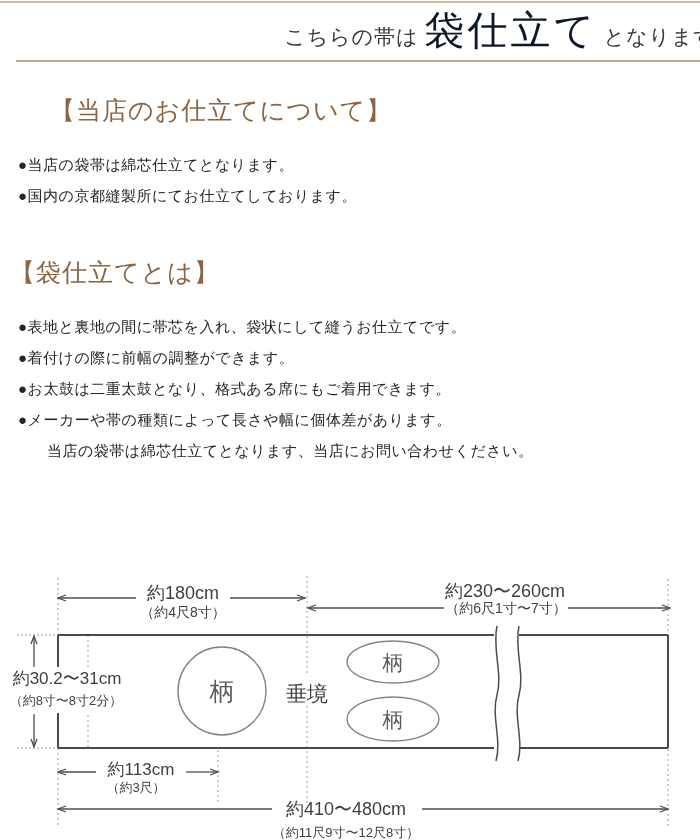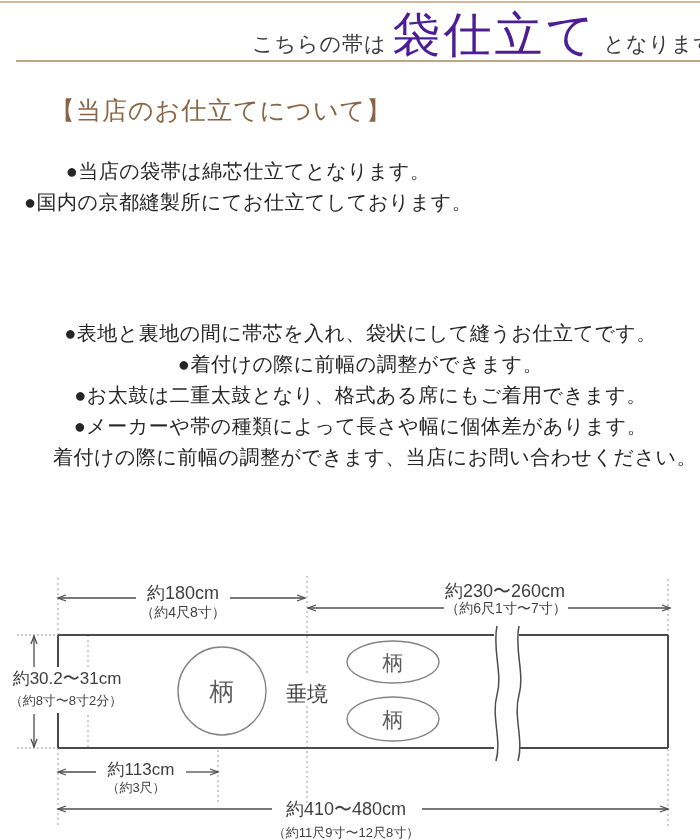--- a/index.html
+++ b/index.html
@@ -7,30 +7,30 @@
     position:relative;width:700px;height:840px;background:#fff;overflow:hidden;
     font-family:"Liberation Serif","DejaVu Serif",serif;color:#2b2b2b;
   }
   .top-rule{position:absolute;top:1px;left:0;width:700px;height:0;border-top:2px solid #cdb99e;}
   .header{
     position:absolute;top:3px;left:16px;width:700px;height:57px;
     display:flex;justify-content:flex-end;align-items:baseline;gap:6px;
     border-bottom:2px solid #bfa886;
   }
   .header .pre,.header .suf{font-size:21px;color:#3a3a3a;letter-spacing:1px;}
-  .header .hi{font-size:48px;color:#4c1d95;letter-spacing:3px;}
+  .header .hi{font-size:40px;color:#0f172a;letter-spacing:3px;}
   h2.sec{
     position:absolute;left:10px;margin:0;font-size:25px;font-weight:normal;
     color:#8a6543;letter-spacing:1px;
   }
   #sec1-h{top:94px;margin-left:40px;}
   #sec2-h{top:256px;}
   ul.blist{
-    list-style:none;margin:14px;padding:0;position:absolute;left:10px;
-    font-size:20px;line-height:31px;color:#262626;letter-spacing:0.5px;text-align:center;
+    list-style:none;margin:8px;padding:0;position:absolute;left:10px;
+    font-size:15px;line-height:31px;color:#262626;letter-spacing:0.5px;
   }
   #sec1-list{top:142px;}
   #sec2-list{top:304px;}
   ul.blist li{white-space:nowrap;}
   li.note-line{margin-left:29px;}
   .diagram-wrap{position:absolute;top:564px;left:0;width:667px;height:300px;}
   svg text{
     font-family:"Liberation Sans","DejaVu Sans",sans-serif;
     fill:#3f3f3f;text-anchor:middle;
   }
@@ -55,27 +55,28 @@
     <span class="suf">となります</span>
   </div>
 
   <h2 class="sec" id="sec1-h">【当店のお仕立てについて】</h2>
 
   <ul class="blist" id="sec1-list">
     <li><span>●</span><span>当店の袋帯は綿芯仕立てとなります。</span></li>
     <li><span>●</span><span>国内の京都縫製所にてお仕立てしております。</span></li>
   </ul>
 
+  <h2 class="sec" id="sec2-h">【袋仕立てとは】</h2>
 
   <ul class="blist" id="sec2-list">
     <li><span>●</span><span>表地と裏地の間に帯芯を入れ、袋状にして縫うお仕立てです。</span></li>
     <li><span>●</span><span>着付けの際に前幅の調整ができます。</span></li>
     <li><span>●</span><span>お太鼓は二重太鼓となり、格式ある席にもご着用できます。</span></li>
     <li><span>●</span><span>メーカーや帯の種類によって長さや幅に個体差があります。</span></li>
-    <li class="note-line">着付けの際に前幅の調整ができます、当店にお問い合わせください。</li>
+    <li class="note-line">当店の袋帯は綿芯仕立てとなります、当店にお問い合わせください。</li>
   </ul>
 
   <div class="diagram-wrap">
     <svg width="700" height="300" viewBox="0 0 700 300">
 
       <line class="dash" x1="58" y1="14" x2="58" y2="262"></line>
       <line class="dash" x1="88" y1="71" x2="88" y2="184"></line>
       <line class="dash" x1="218" y1="186" x2="218" y2="240"></line>
       <line class="dash" x1="307" y1="12" x2="307" y2="240"></line>
       <line class="dash" x1="668" y1="15" x2="668" y2="262"></line>

